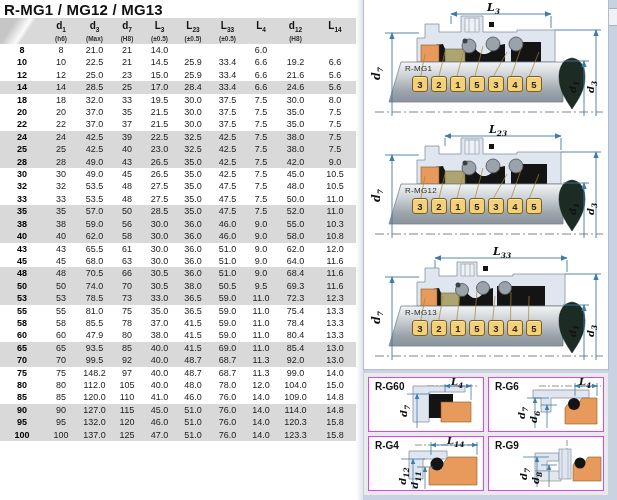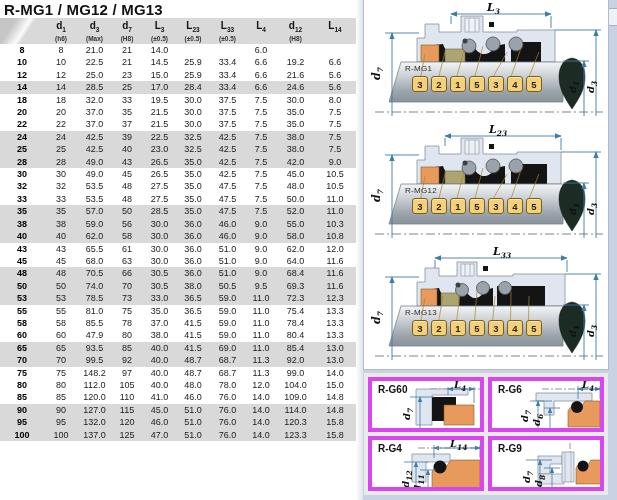--- a/index.html
+++ b/index.html
@@ -34,21 +34,21 @@
   .shaft-label{position:absolute;left:40px;top:60px;font-size:8px;color:#2a2a2a;letter-spacing:.3px;}
   .tags-row{position:absolute;left:47px;top:72px;display:flex;gap:3px;}
   .tag{width:14px;height:14px;background:var(--tag_fill);border:1px solid var(--tag_border);border-radius:3px;font-size:9.5px;font-weight:bold;color:#2f2504;display:flex;align-items:center;justify-content:center;box-shadow:inset 0 1px 0 #fce9b4;}
 
   .dimlab{position:absolute;font-family:"DejaVu Serif",serif;font-style:italic;font-weight:bold;font-size:11px;color:#111;white-space:nowrap;}
   .dimlab sub{font-size:7.5px;font-style:italic;}
   .dimlab.rot{transform:rotate(-90deg);transform-origin:center;}
   .dimlab.small{font-size:10px;}
 
   #seat-area{position:absolute;left:363px;top:372px;width:246px;height:124px;background:var(--seat_area);border:1px solid #ccd1da;box-sizing:border-box;display:grid;grid-template-columns:1fr 1fr;grid-template-rows:1fr 1fr;gap:4px;padding:4px;}
-  .seat-box{position:relative;background:#fff;border:4px solid #d946ef;box-sizing:border-box;overflow:hidden;}
+  .seat-box{position:relative;background:#fff;border:1px solid #d946ef;box-sizing:border-box;overflow:hidden;}
   .seat-name{position:absolute;left:6px;top:3px;font-size:10px;font-weight:bold;color:#111;}
 </style>
 </head>
 <body>
 
 <svg width="0" height="0" style="position:absolute">
   <defs>
     <marker id="ah" viewBox="0 0 10 10" refX="9" refY="5" markerWidth="7.5" markerHeight="7.5" orient="auto-start-reverse">
       <path d="M0,1 L10,5 L0,9 z" fill="#3f7ca8"></path>
     </marker>

